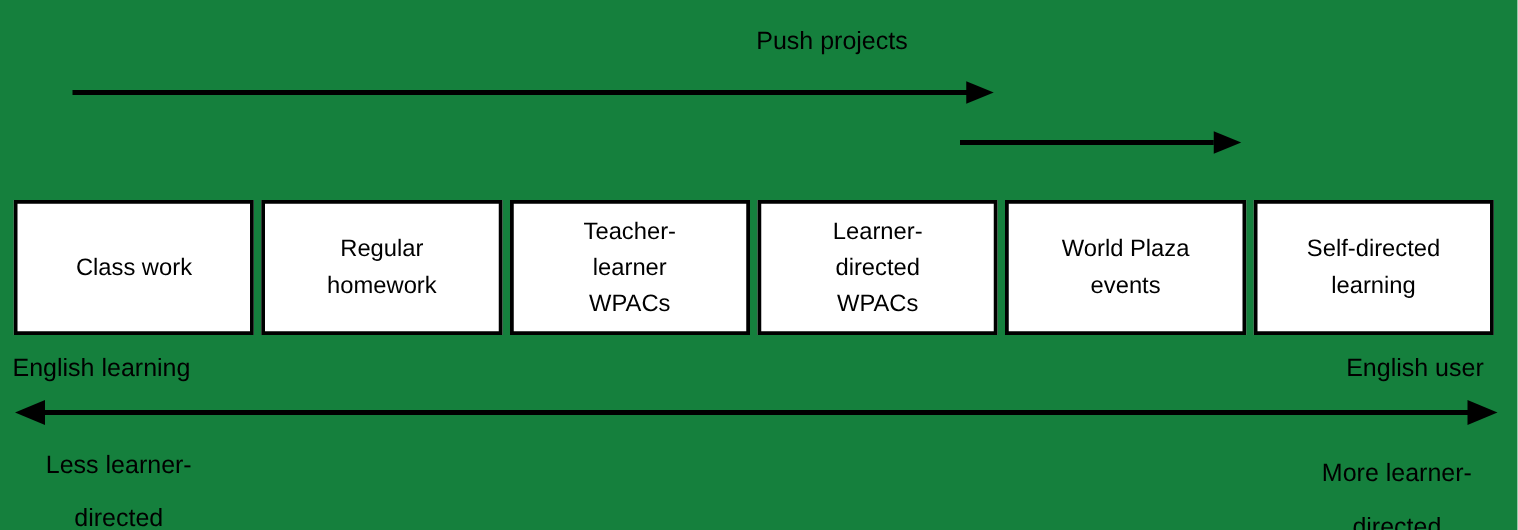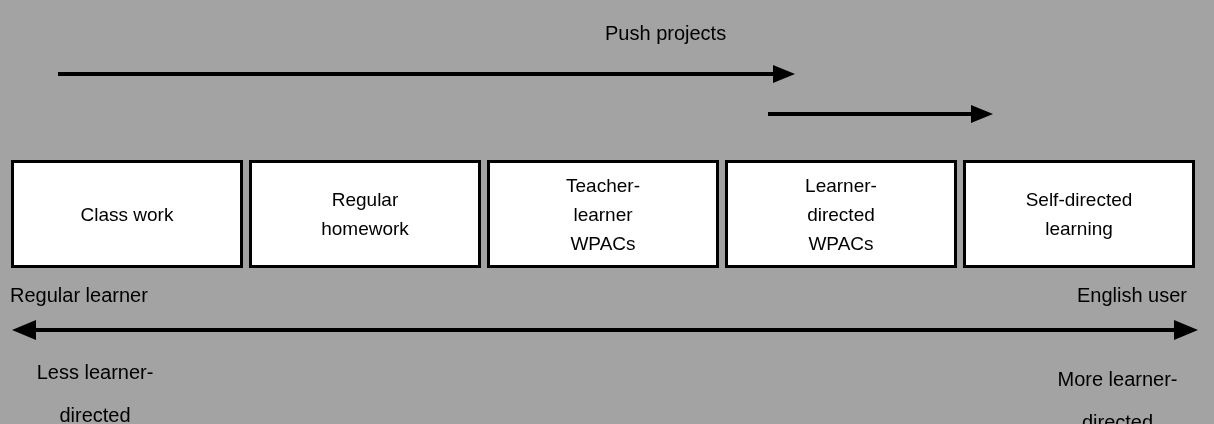--- a/index.html
+++ b/index.html
@@ -4,21 +4,21 @@
 <style>
   html, body {
     margin: 0;
     padding: 0;
     background: #ffffff;
   }
   .canvas {
     position: relative;
     width: 1214px;
     height: 424px;
-    background: #a3a3a3;
+    background: #15803d;
     color: #000000;
     font-family: "Liberation Sans", sans-serif;
     overflow: hidden;
   }
   .label {
     position: absolute;
     font-size: 20px;
     line-height: 24px;
     white-space: pre-line;
   }
@@ -96,25 +96,27 @@
   <div class="boxes">
     <div class="box">Class work</div>
     <div class="box">Regular
 homework</div>
     <div class="box">Teacher-
 learner
 WPACs</div>
     <div class="box">Learner-
 directed
 WPACs</div>
+    <div class="box">World Plaza
+events</div>
     <div class="box">Self-directed
 learning</div>
   </div>
 
-  <div class="label" style="left:10px; top:283px;">Regular learner</div>
+  <div class="label" style="left:10px; top:283px;">English learning</div>
   <div class="label" style="right:27px; top:283px; text-align:center;">English user</div>
 
   <div class="head-left" style="left:12px; top:320px;"></div>
   <div class="hline" style="left:30px; top:328px; width:1150px;"></div>
   <div class="head-right big" style="left:1174px; top:320px;"></div>
 
   <div class="centered-block" style="left:20px; top:351px; width:150px;">Less learner-
 directed</div>
   <div class="centered-block" style="left:1030px; top:358px; width:175px;">More learner-
 directed</div>

